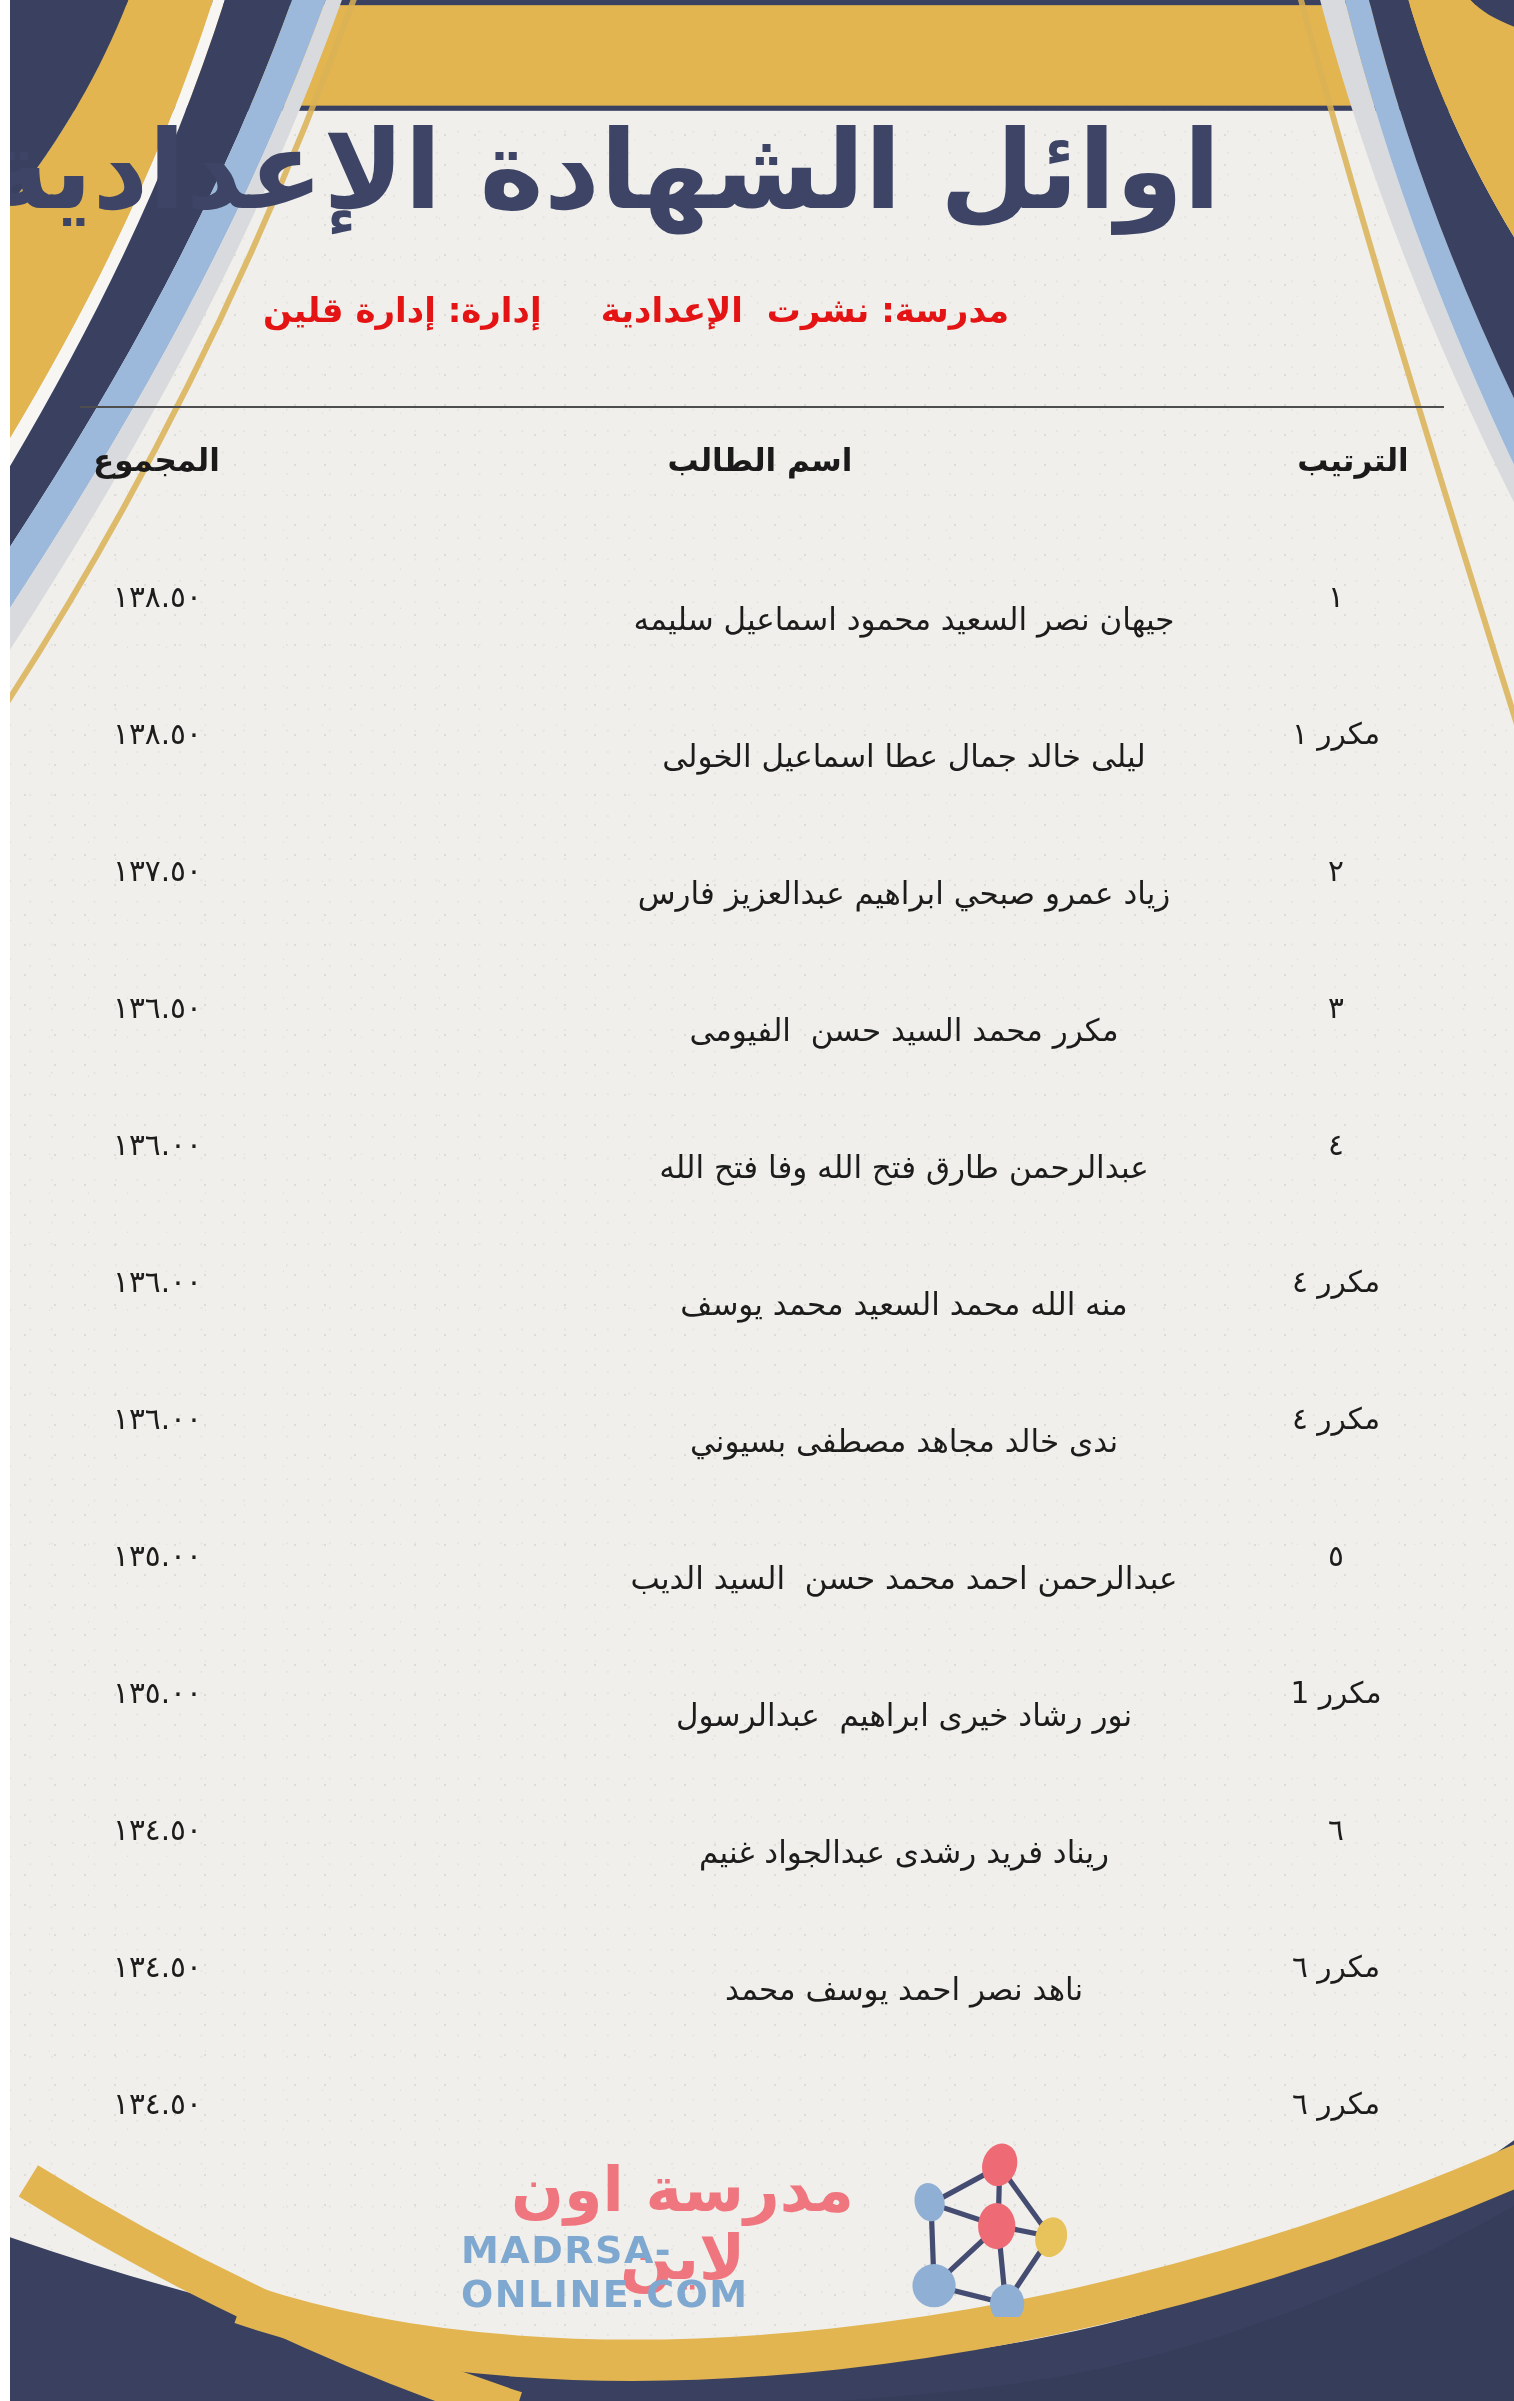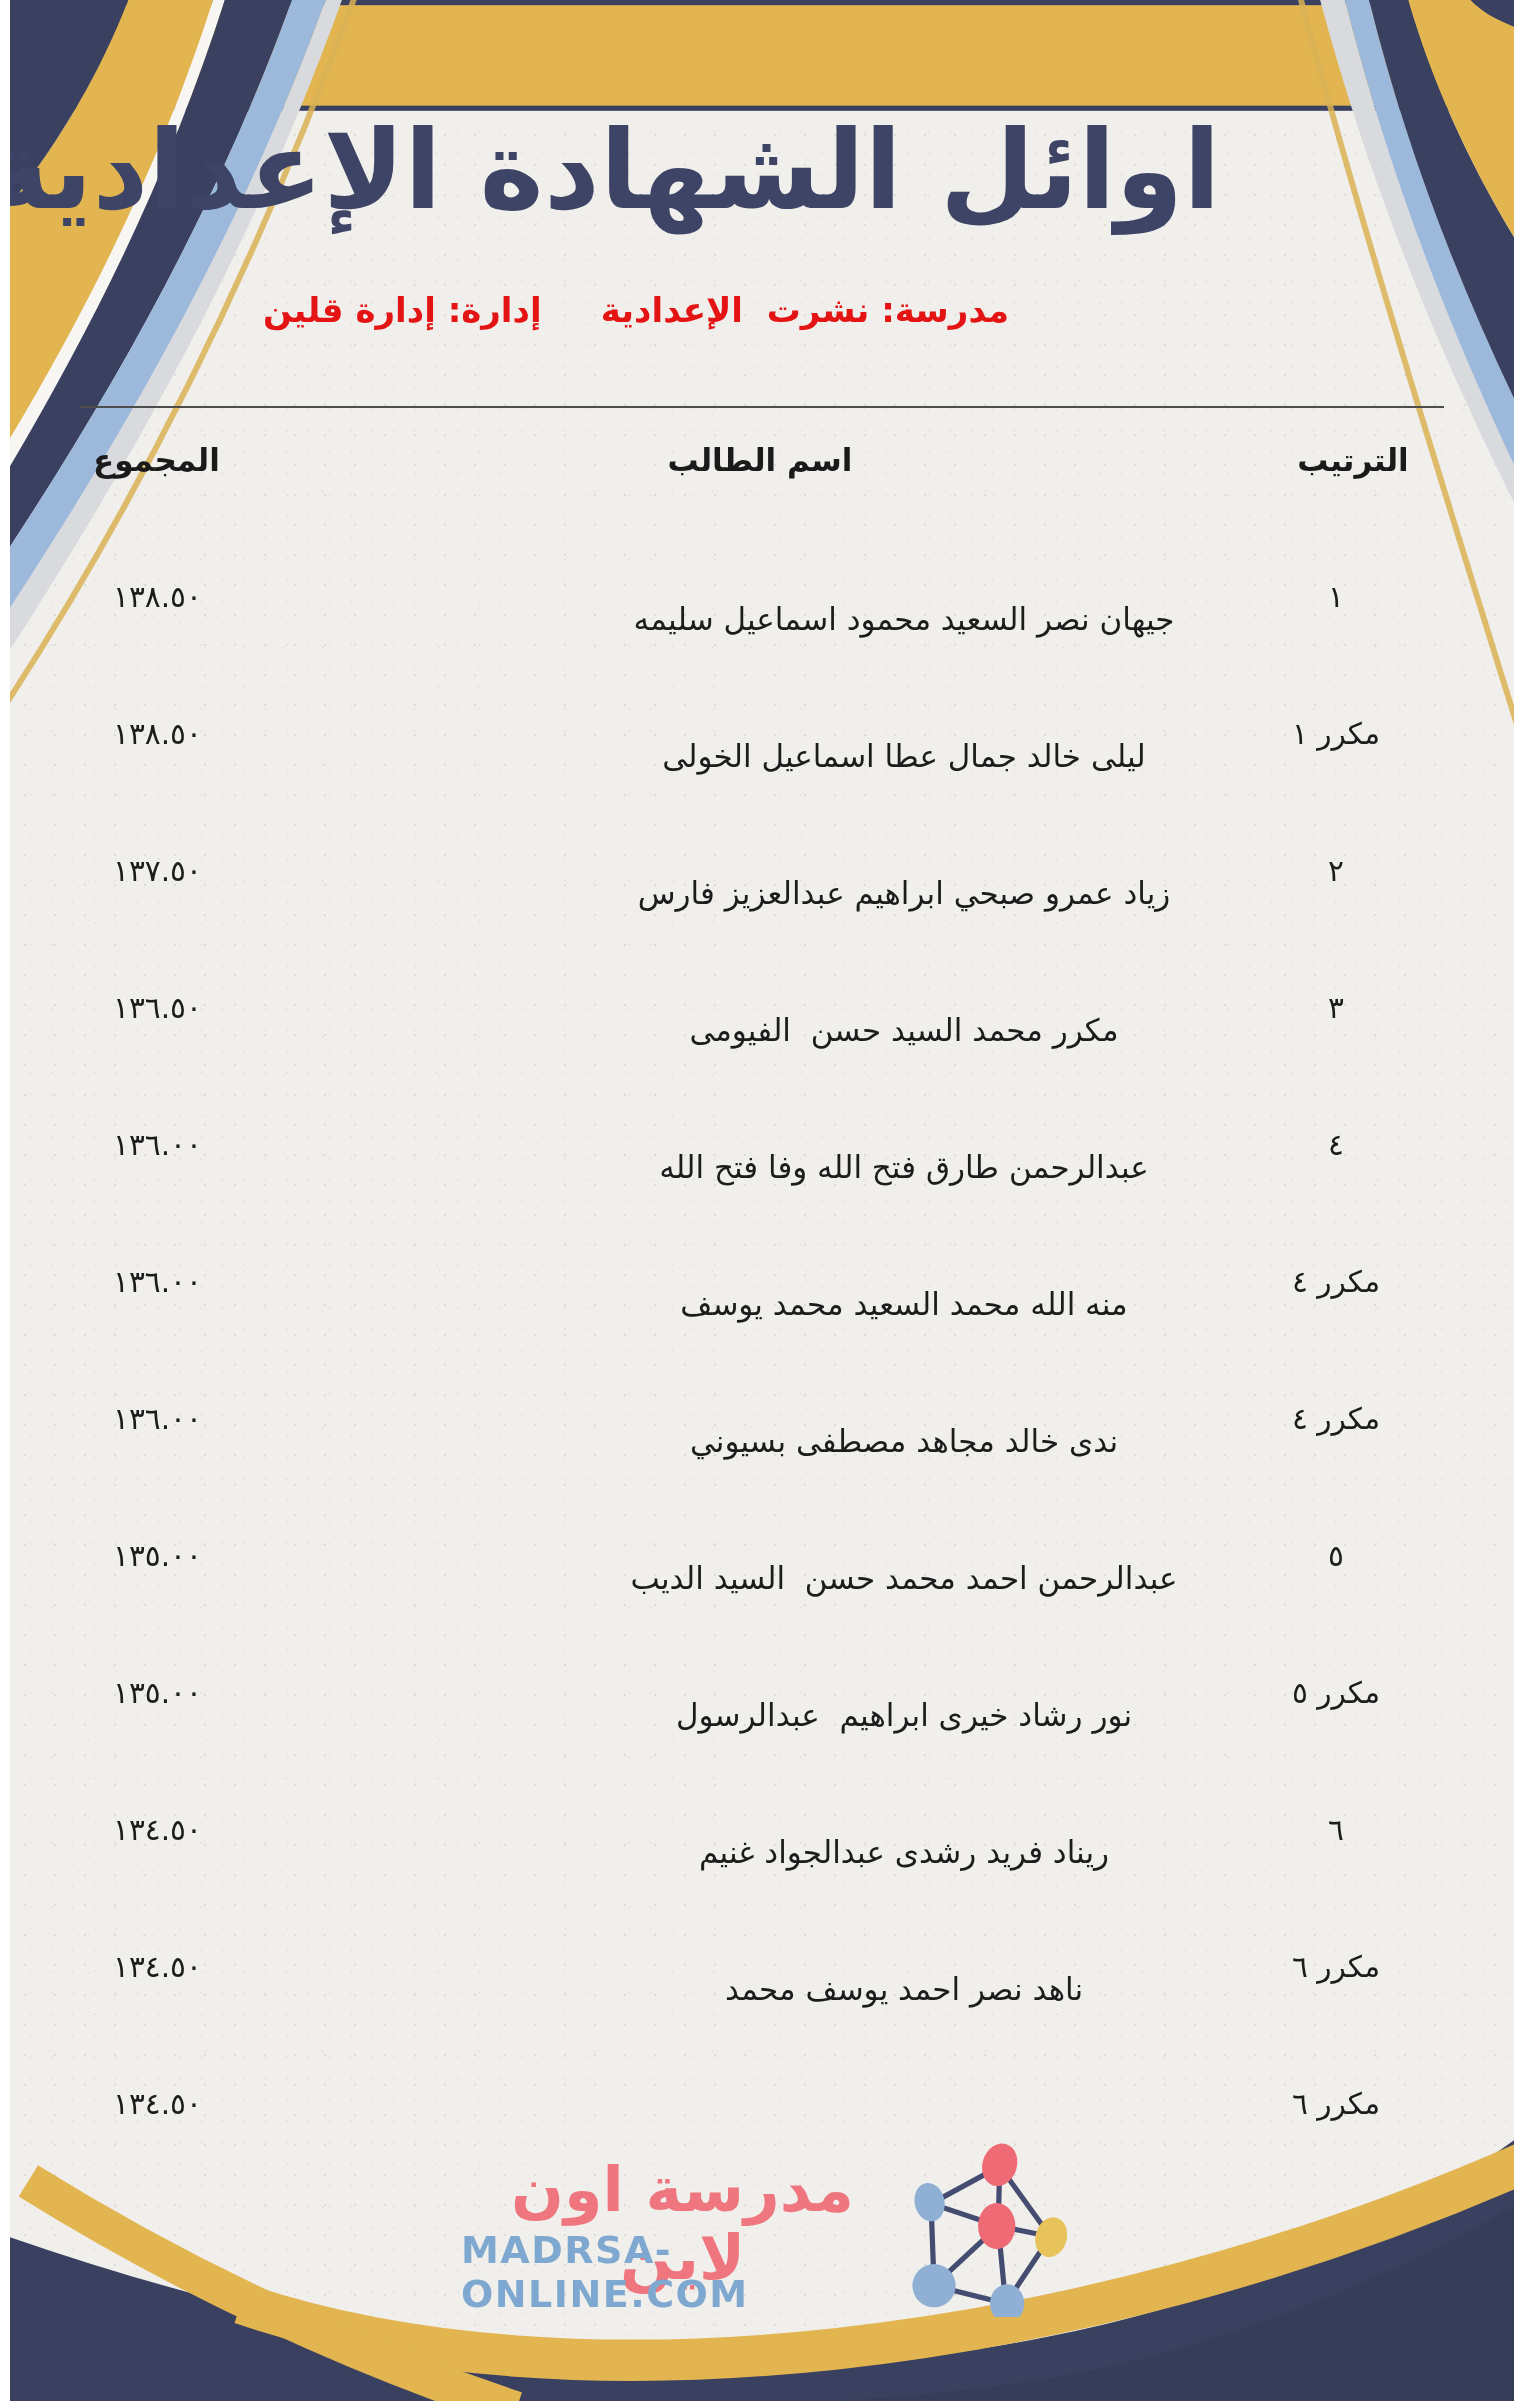--- a/index.html
+++ b/index.html
@@ -149,21 +149,21 @@
 
       <div class="row">
         <span class="cell-total">١٣٥.٠٠</span>
         <span class="cell-name">عبدالرحمن احمد محمد حسن  السيد الديب</span>
         <span class="cell-rank">٥</span>
       </div>
 
       <div class="row">
         <span class="cell-total">١٣٥.٠٠</span>
         <span class="cell-name">نور رشاد خيرى ابراهيم  عبدالرسول</span>
-        <span class="cell-rank">مكرر ٥</span>
+        <span class="cell-rank">مكرر 1</span>
       </div>
 
       <div class="row">
         <span class="cell-total">١٣٤.٥٠</span>
         <span class="cell-name">ريناد فريد رشدى عبدالجواد غنيم</span>
         <span class="cell-rank">٦</span>
       </div>
 
       <div class="row">
         <span class="cell-total">١٣٤.٥٠</span>

